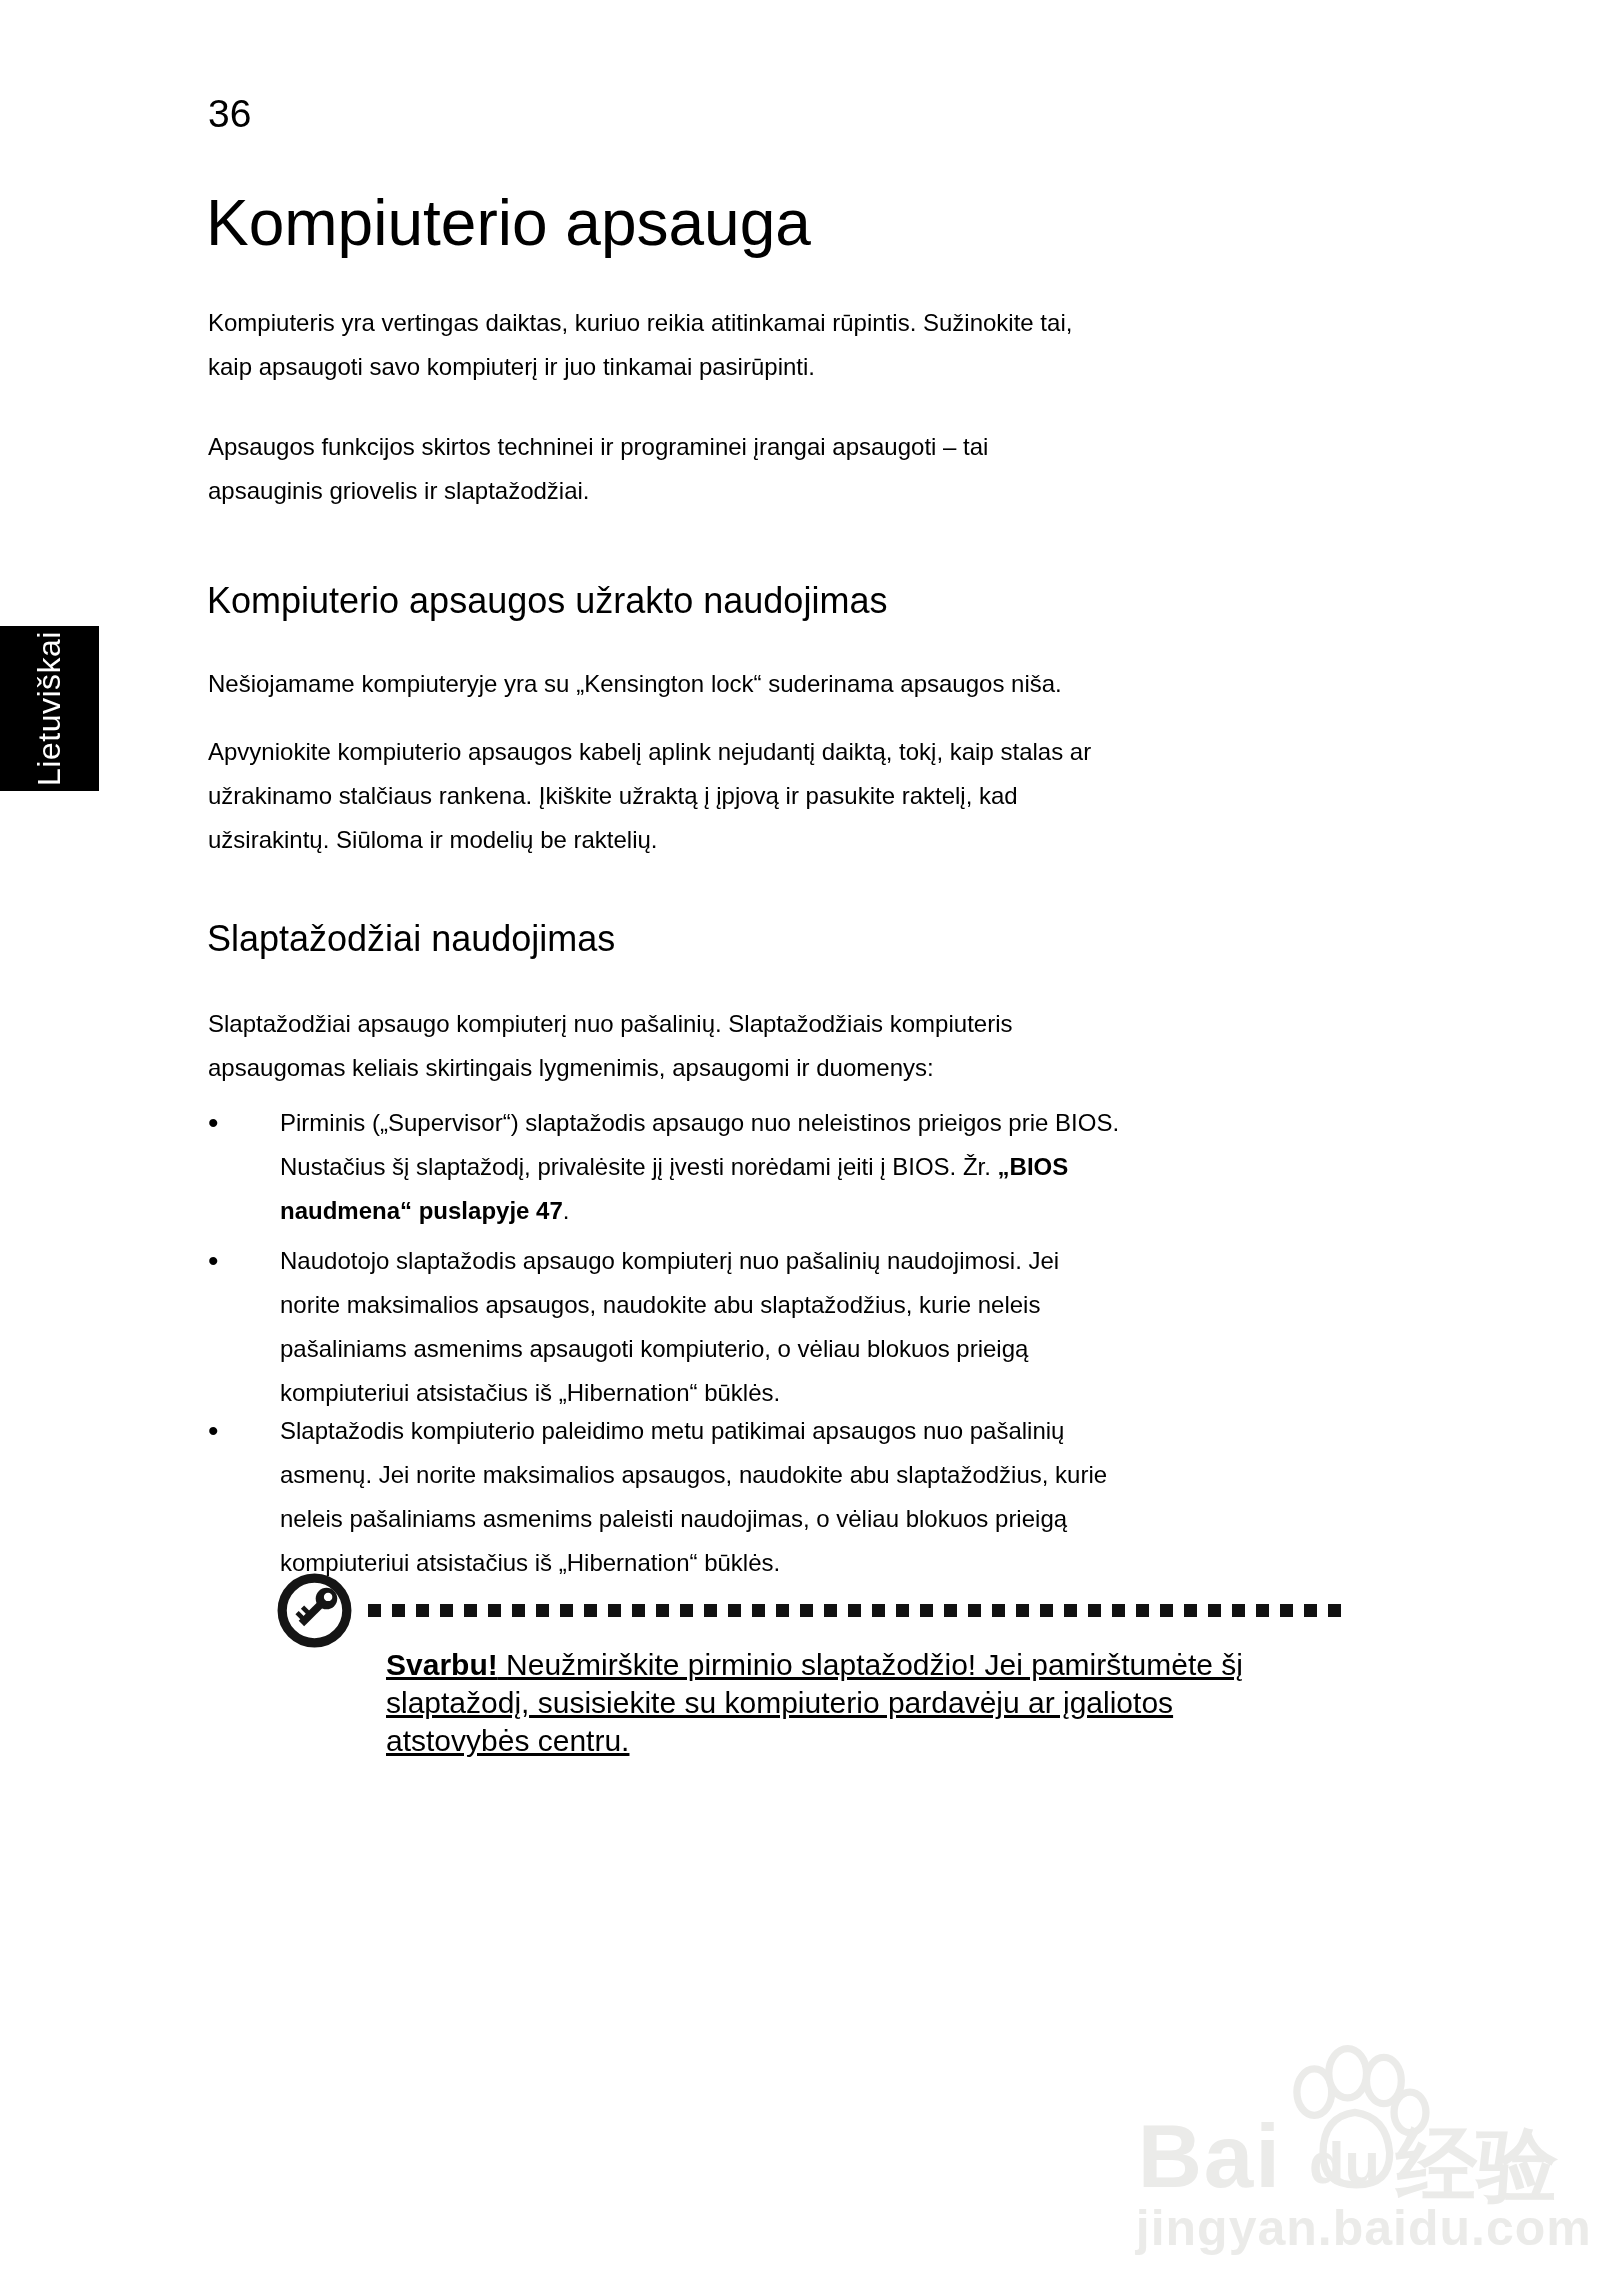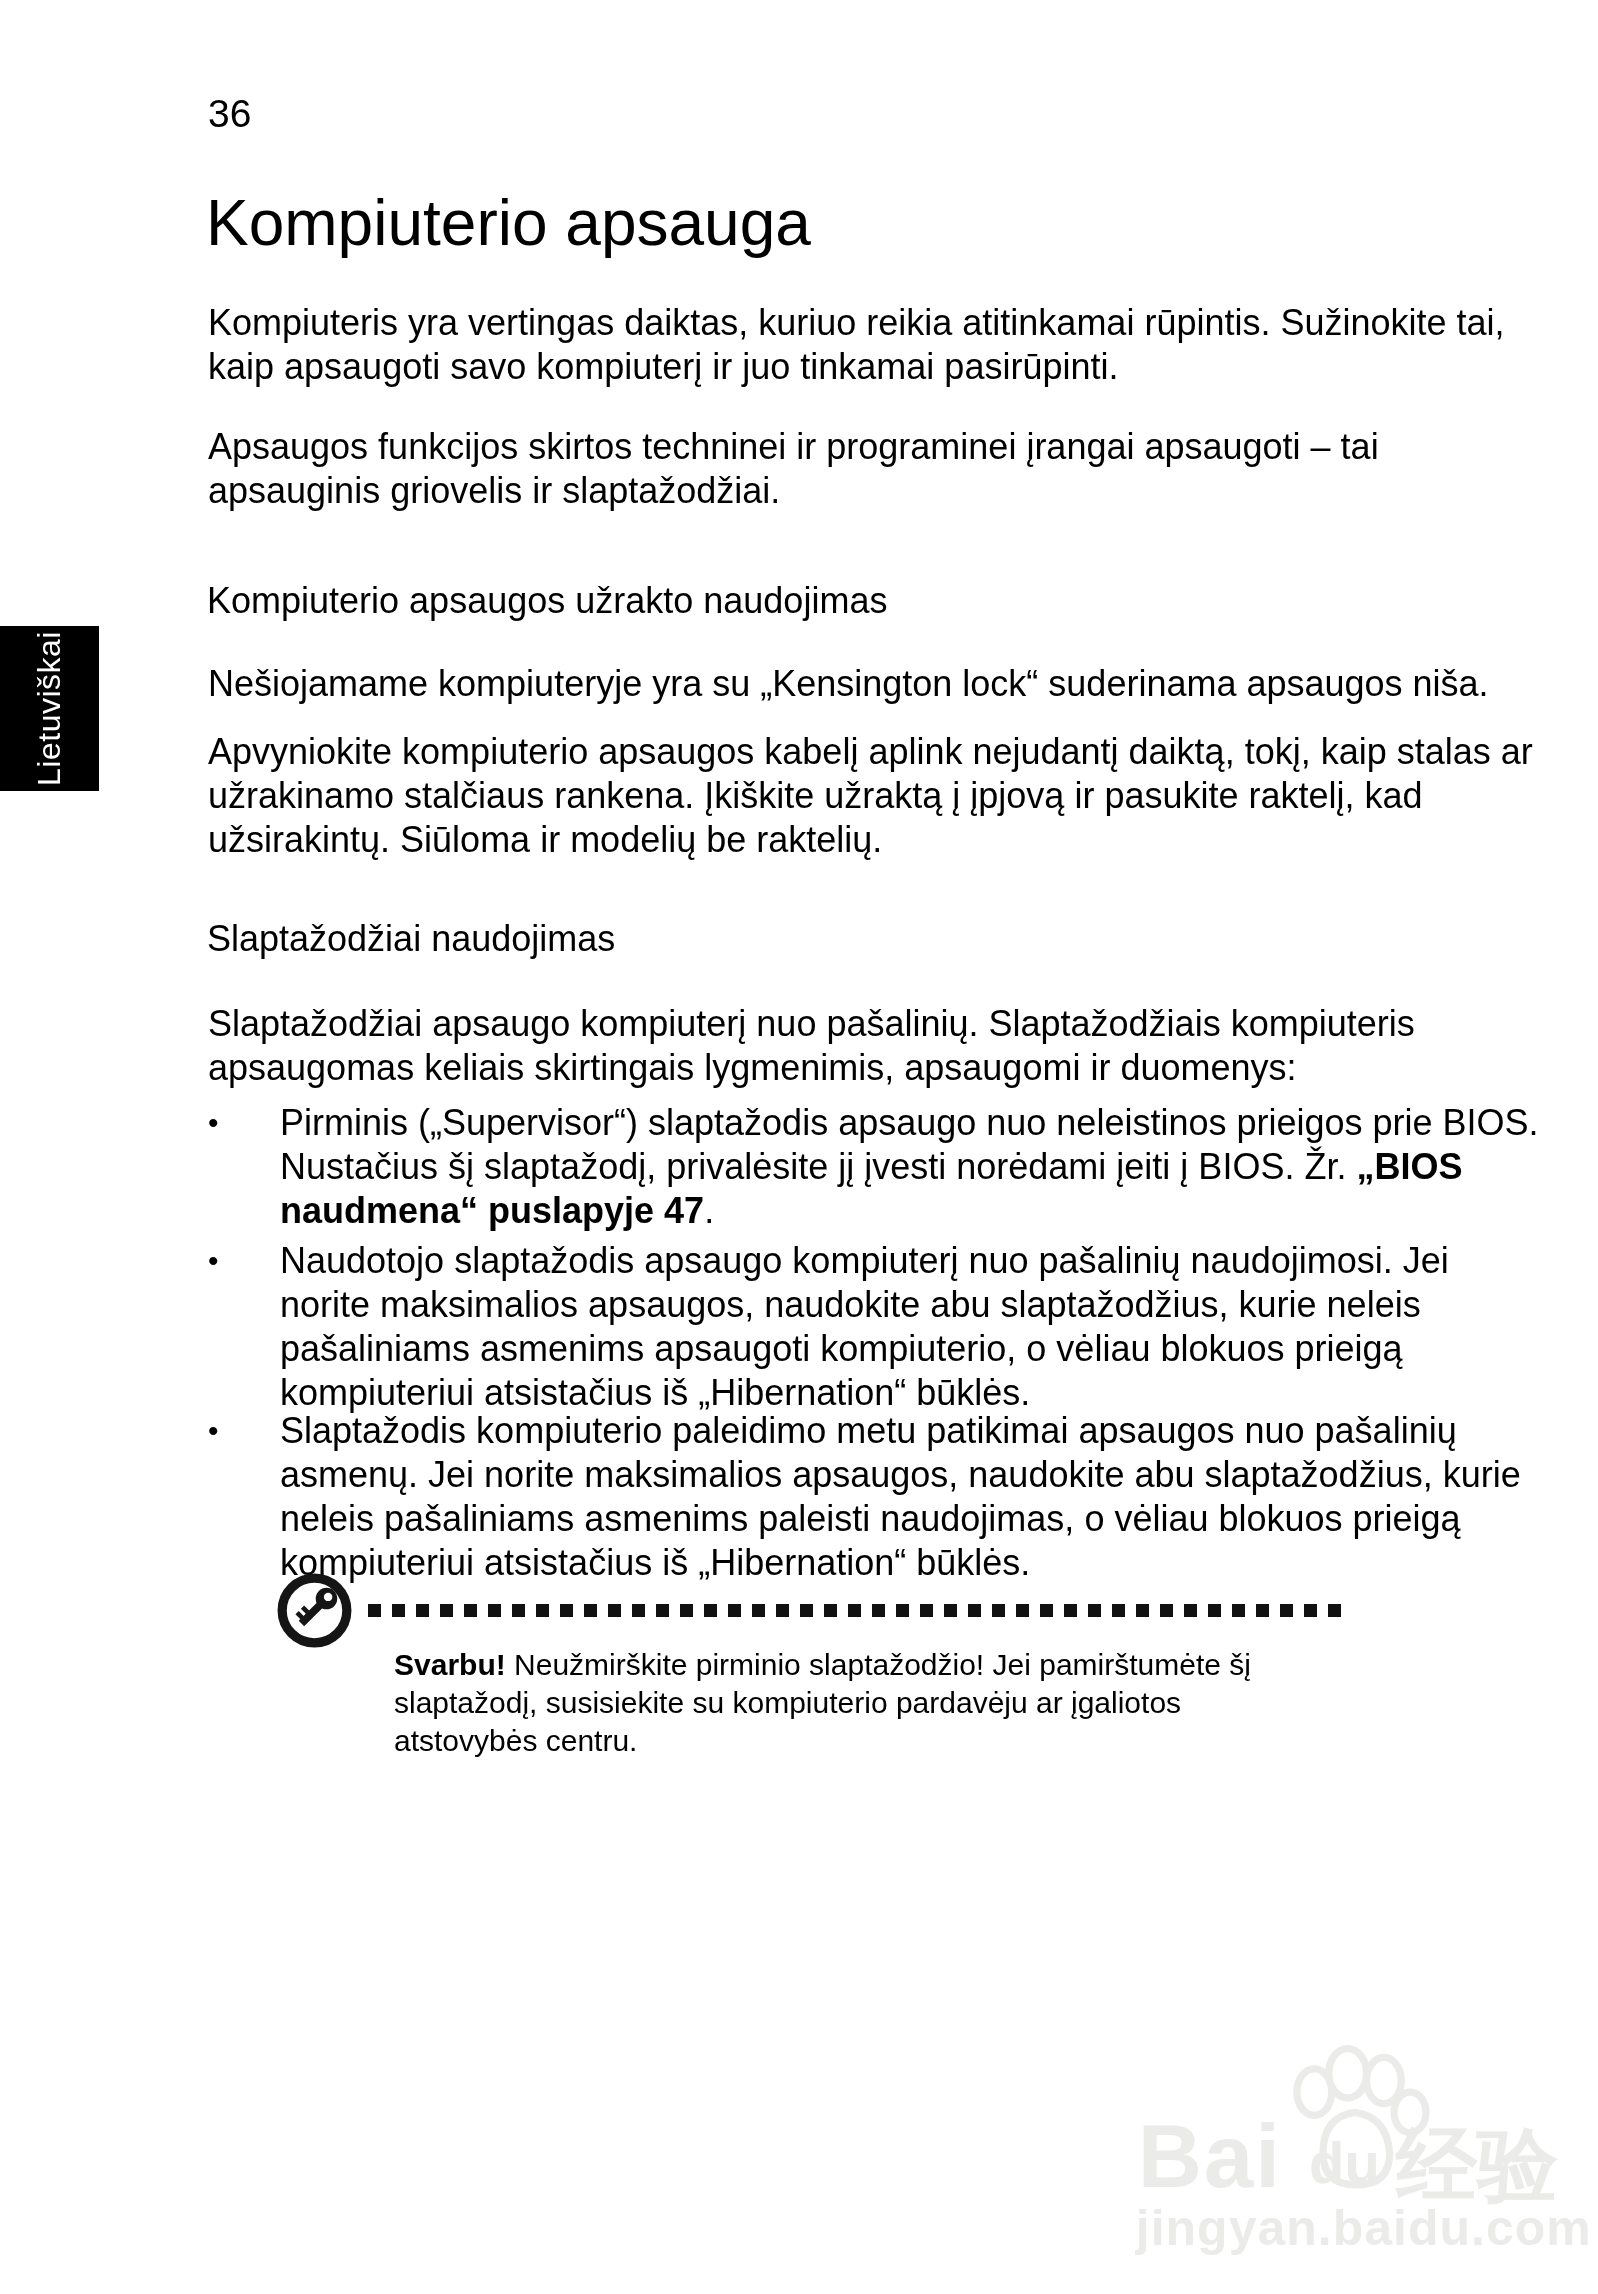--- a/index.html
+++ b/index.html
@@ -8,21 +8,21 @@
     width:1599px;height:2294px;
     background:#ffffff;
     font-family:"Liberation Sans", sans-serif;
     color:#000;
     overflow:hidden;
   }
   .abs{position:absolute;}
   .pagenum{font-size:39px;line-height:42px;}
   .doc-title{font-size:64px;line-height:73px;font-weight:400;letter-spacing:0;}
   .h2{font-size:36px;line-height:52px;font-weight:400;}
-  .body-line{font-size:36px;line-height:44px;white-space:nowrap;}
+  .body-line{font-size:24px;line-height:44px;white-space:nowrap;}
   .note-line{font-size:30px;line-height:38px;white-space:nowrap;}
   .b{font-weight:700;}
   .bullet-marker{font-size:30px;line-height:44px;}
   .side-tab{
     left:0;top:626px;width:99px;height:165px;
     background:#000;color:#fff;
     display:flex;align-items:center;justify-content:center;
   }
   .side-tab span{
     transform:rotate(-90deg);
@@ -114,21 +114,21 @@
         <circle cx="50" cy="25" r="5.5" fill="#ffffff"></circle>
         <rect x="45" y="38" width="10" height="36"></rect>
         <rect x="36" y="55" width="10" height="6"></rect>
         <rect x="36" y="65" width="10" height="6"></rect>
       </g>
     </svg>
   </div>
 
   <div class="abs dotted" style="left:368px;top:1604px;width:977px;"></div>
 
-  <div class="abs" style="left:394px;top:1646px;">
+  <div class="abs" style="left:386px;top:1646px;text-decoration:underline;">
     <div class="note-line"><span class="b">Svarbu!</span><span> Neužmirškite pirminio slaptažodžio! Jei pamirštumėte šį</span></div>
     <div class="note-line">slaptažodį, susisiekite su kompiuterio pardavėju ar įgaliotos</div>
     <div class="note-line">atstovybės centru.</div>
   </div>
 
   <div class="abs wm" style="left:1130px;top:2037px;width:444px;height:232px;">
     <span class="abs wm-bai" style="left:7.7px;top:68px;">Bai</span>
     <svg class="abs" style="left:135px;top:0px;" width="174" height="174" viewBox="0 0 120 120">
       <ellipse cx="34" cy="38" rx="12" ry="16" fill="#ffffff" stroke="#ebebe9" stroke-width="5"></ellipse>
       <ellipse cx="57" cy="25" rx="13" ry="17" fill="#ffffff" stroke="#ebebe9" stroke-width="5"></ellipse>

